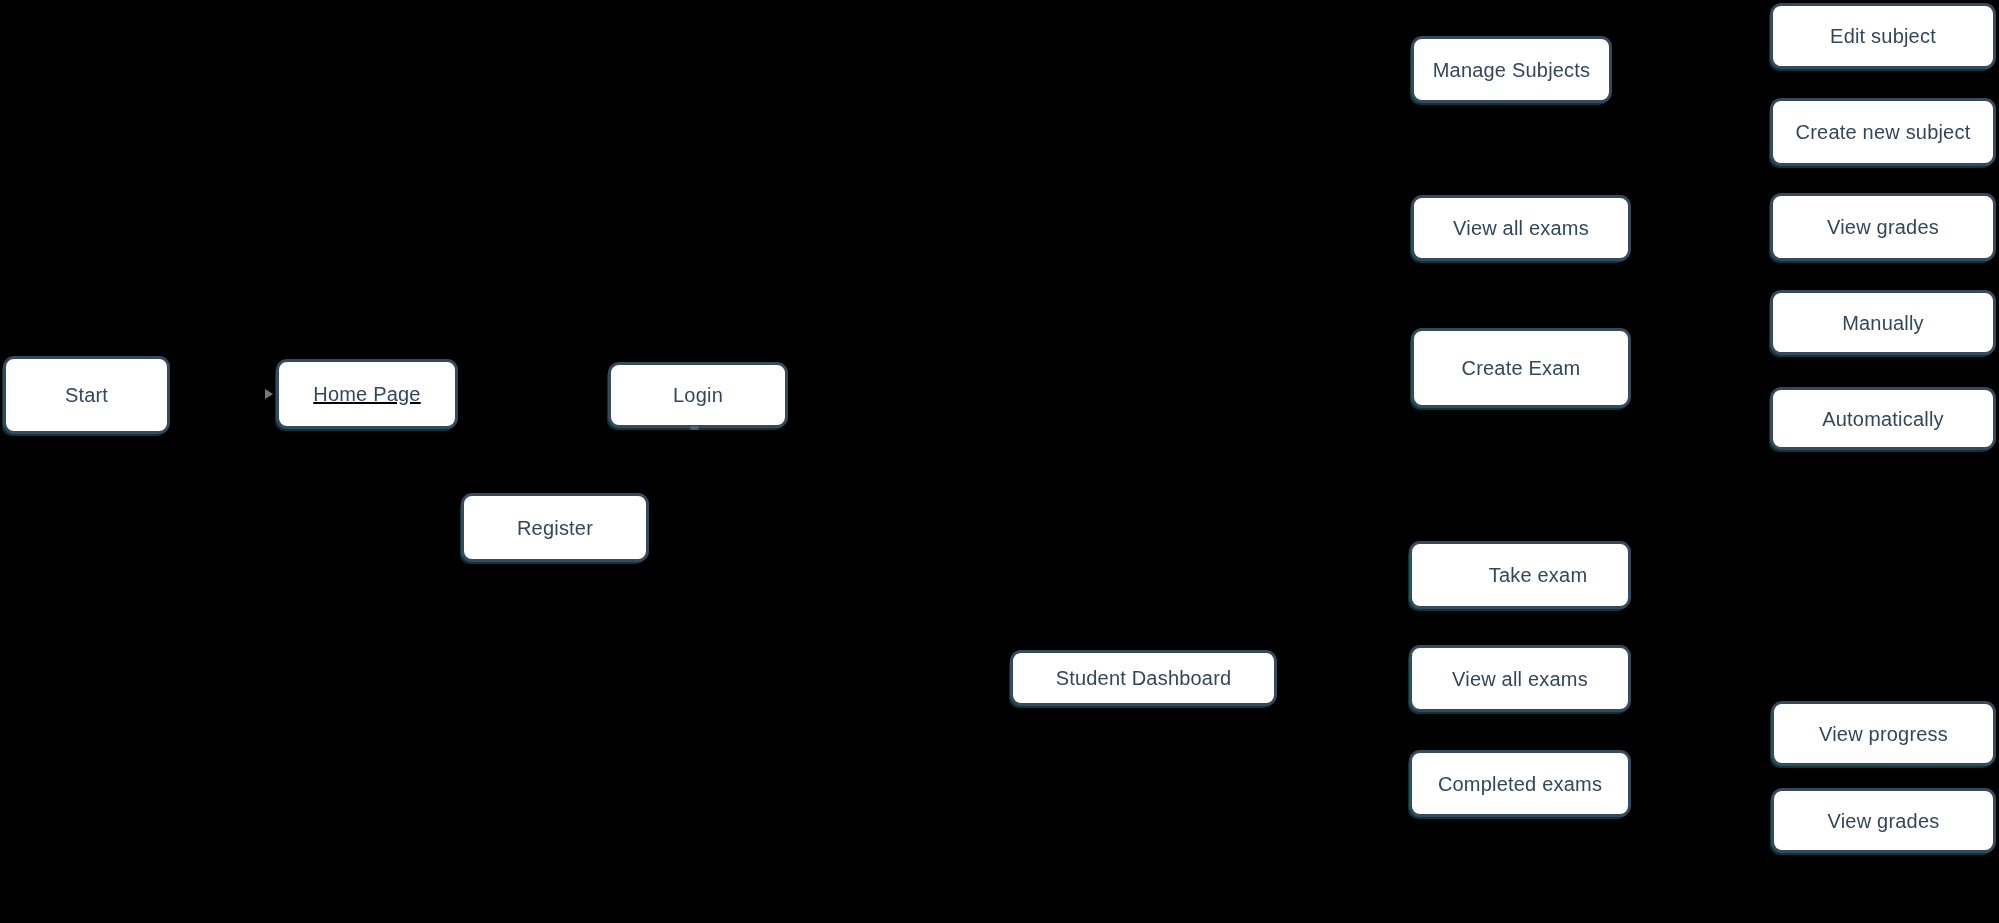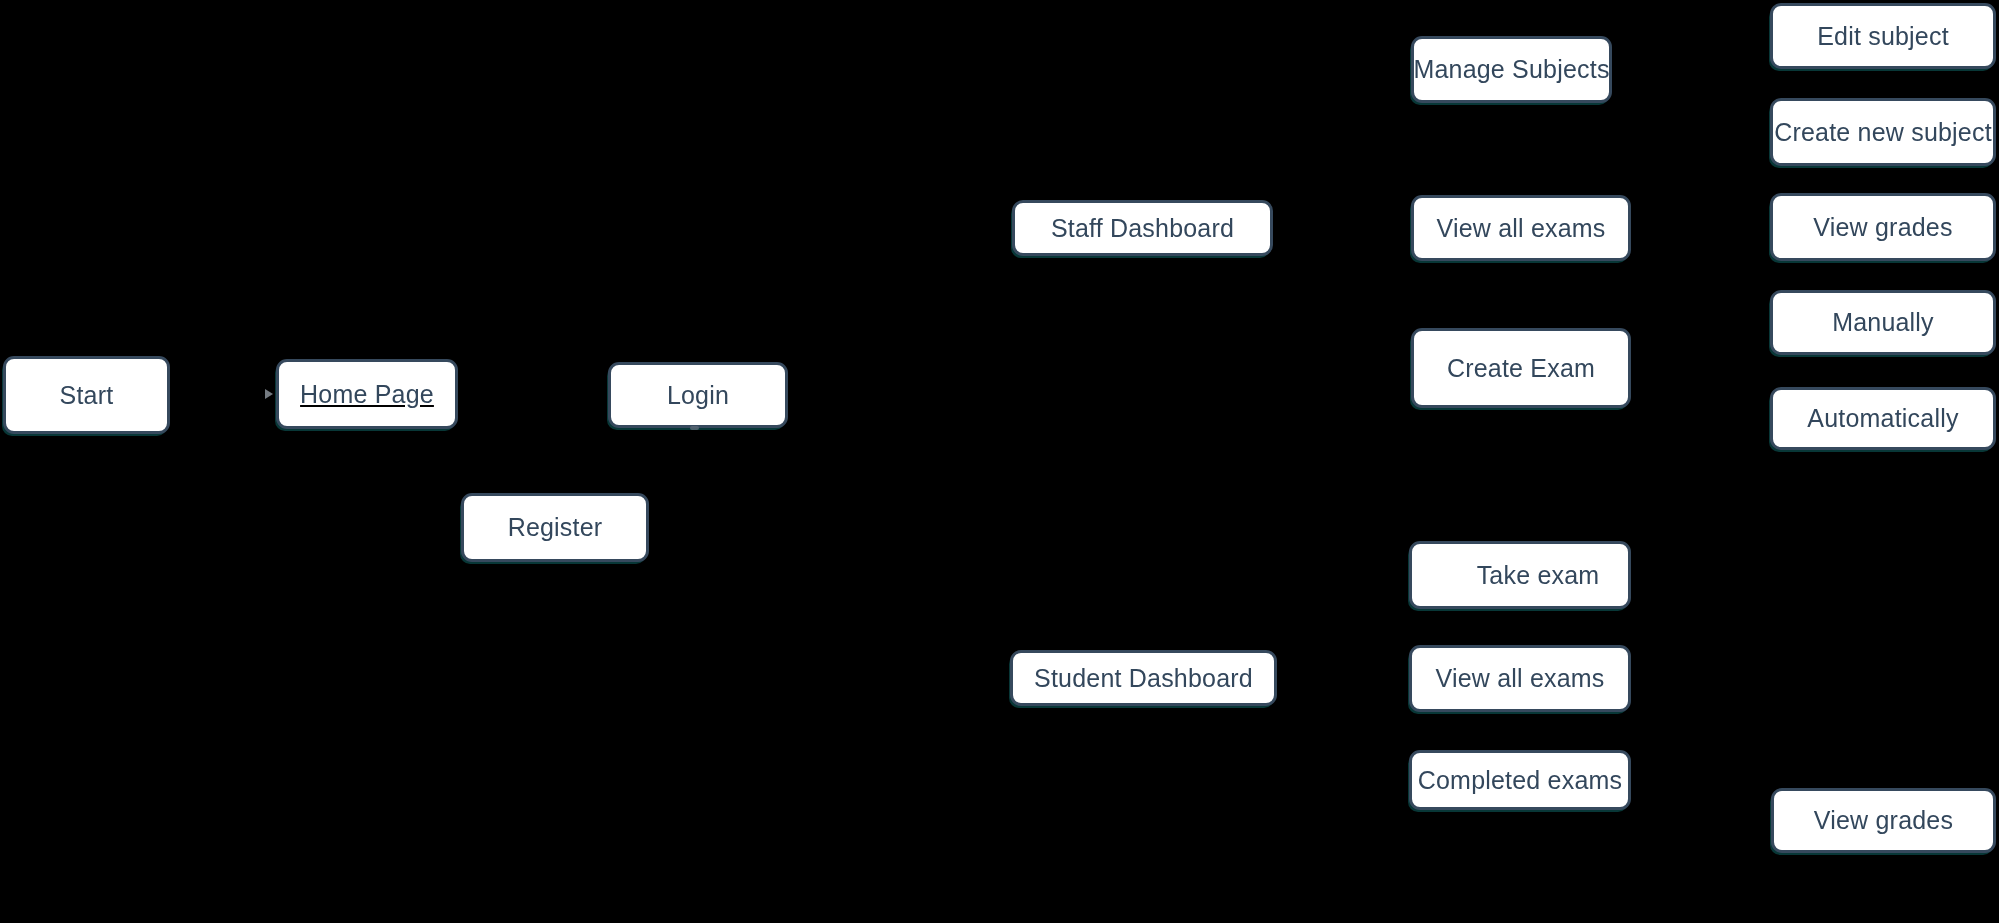--- a/index.html
+++ b/index.html
@@ -21,21 +21,21 @@
     background: var(--node-fill, #ffffff);
     border: 3px solid var(--node-border, #36495d);
     border-radius: 11px;
     display: flex;
     align-items: center;
     justify-content: center;
     box-shadow: -2px 3px 0 -1px rgba(17, 122, 122, 0.45);
   }
   .node-label {
     color: var(--node-text, #33475c);
-    font-size: 25px;
+    font-size: 20px;
     line-height: 1;
     white-space: nowrap;
     letter-spacing: 0.2px;
   }
   .arrowhead {
     position: absolute;
     width: 0;
     height: 0;
     border-top: 5px solid transparent;
     border-bottom: 5px solid transparent;
@@ -60,57 +60,57 @@
     </div>
     <div class="node" style="left: 276px; top: 359px; width: 182px; height: 70px; text-decoration: underline;">
       <span class="node-label">Home Page</span>
     </div>
     <div class="node" style="left: 608px; top: 362px; width: 180px; height: 66px;">
       <span class="node-label">Login</span>
     </div>
     <div class="node" style="left: 461px; top: 493px; width: 188px; height: 69px;">
       <span class="node-label">Register</span>
     </div>
-    <div class="node" style="left: 1012px; top: 200px; width: 261px; height: 56px;">
-      <span class="node-label">Staff Dashboard</span>
-    </div>
     <div class="node" style="left: 1010px; top: 650px; width: 267px; height: 56px;">
       <span class="node-label">Student Dashboard</span>
     </div>
     <div class="node" style="left: 1411px; top: 36px; width: 201px; height: 67px; text-align: center;">
       <span class="node-label">Manage Subjects</span>
     </div>
     <div class="node" style="left: 1411px; top: 195px; width: 220px; height: 66px;">
       <span class="node-label">View all exams</span>
     </div>
     <div class="node" style="left: 1411px; top: 328px; width: 220px; height: 80px;">
       <span class="node-label">Create Exam</span>
     </div>
     <div class="node" style="left: 1409px; top: 541px; width: 222px; height: 68px; padding-left: 36px;">
       <span class="node-label">Take exam</span>
     </div>
     <div class="node" style="left: 1409px; top: 645px; width: 222px; height: 67px;">
       <span class="node-label">View all exams</span>
     </div>
-    <div class="node" style="left: 1409px; top: 750px; width: 222px; height: 60px;">
+    <div class="node" style="left: 1409px; top: 750px; width: 222px; height: 67px;">
       <span class="node-label">Completed exams</span>
     </div>
     <div class="node" style="left: 1770px; top: 3px; width: 226px; height: 66px;">
       <span class="node-label">Edit subject</span>
     </div>
     <div class="node" style="left: 1770px; top: 98px; width: 226px; height: 68px;">
       <span class="node-label">Create new subject</span>
     </div>
     <div class="node" style="left: 1770px; top: 193px; width: 226px; height: 68px;">
       <span class="node-label">View grades</span>
     </div>
     <div class="node" style="left: 1770px; top: 290px; width: 226px; height: 65px;">
       <span class="node-label">Manually</span>
     </div>
     <div class="node" style="left: 1770px; top: 387px; width: 226px; height: 63px;">
       <span class="node-label">Automatically</span>
     </div>
+    <div class="node" style="left: 1771px; top: 701px; width: 225px; height: 65px;">
+      <span class="node-label">View progress</span>
+    </div>
     <div class="node" style="left: 1771px; top: 788px; width: 225px; height: 65px;">
       <span class="node-label">View grades</span>
     </div>
     <div class="arrowhead" style="left: 265px; top: 389px;"></div>
     <div class="connector-stub" style="left: 690px; top: 426px;"></div>
   </div>
 
 </body></html>

